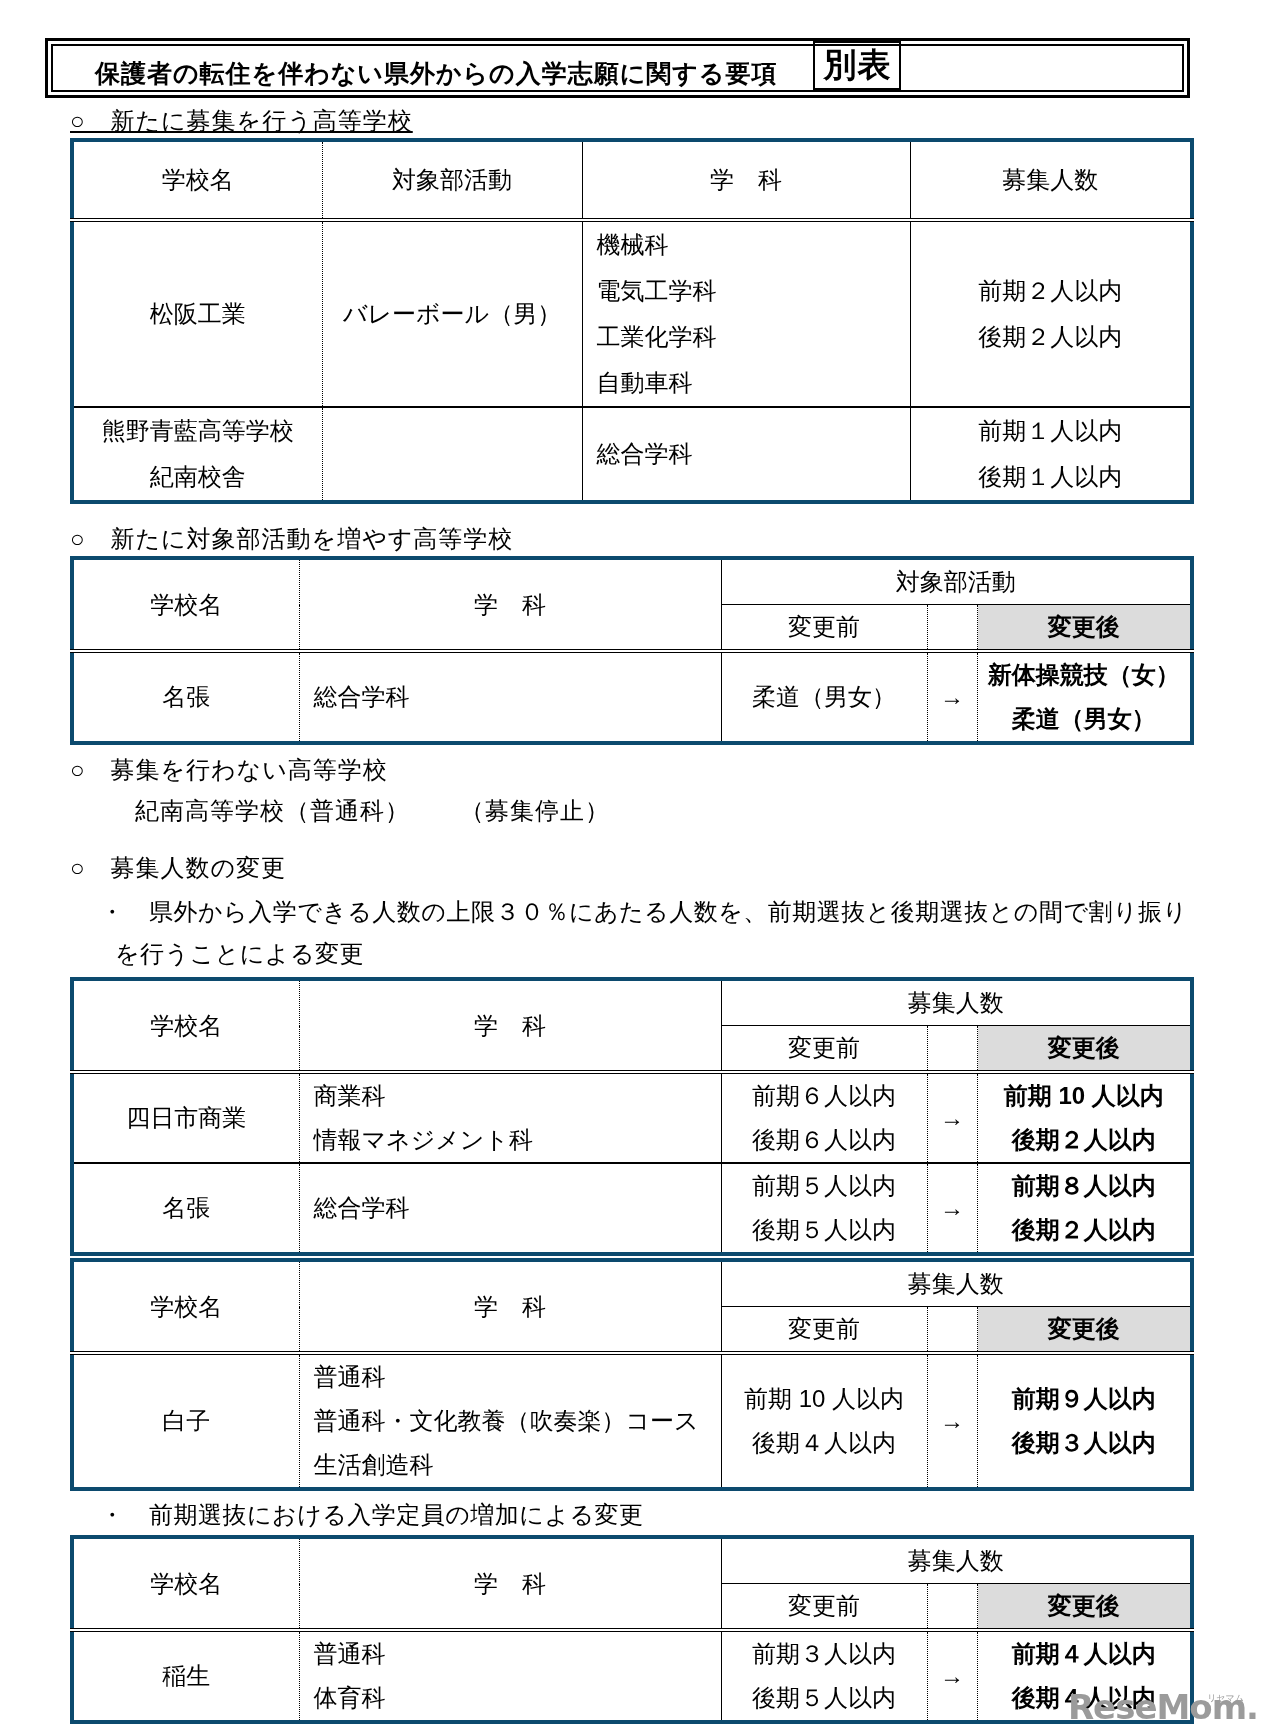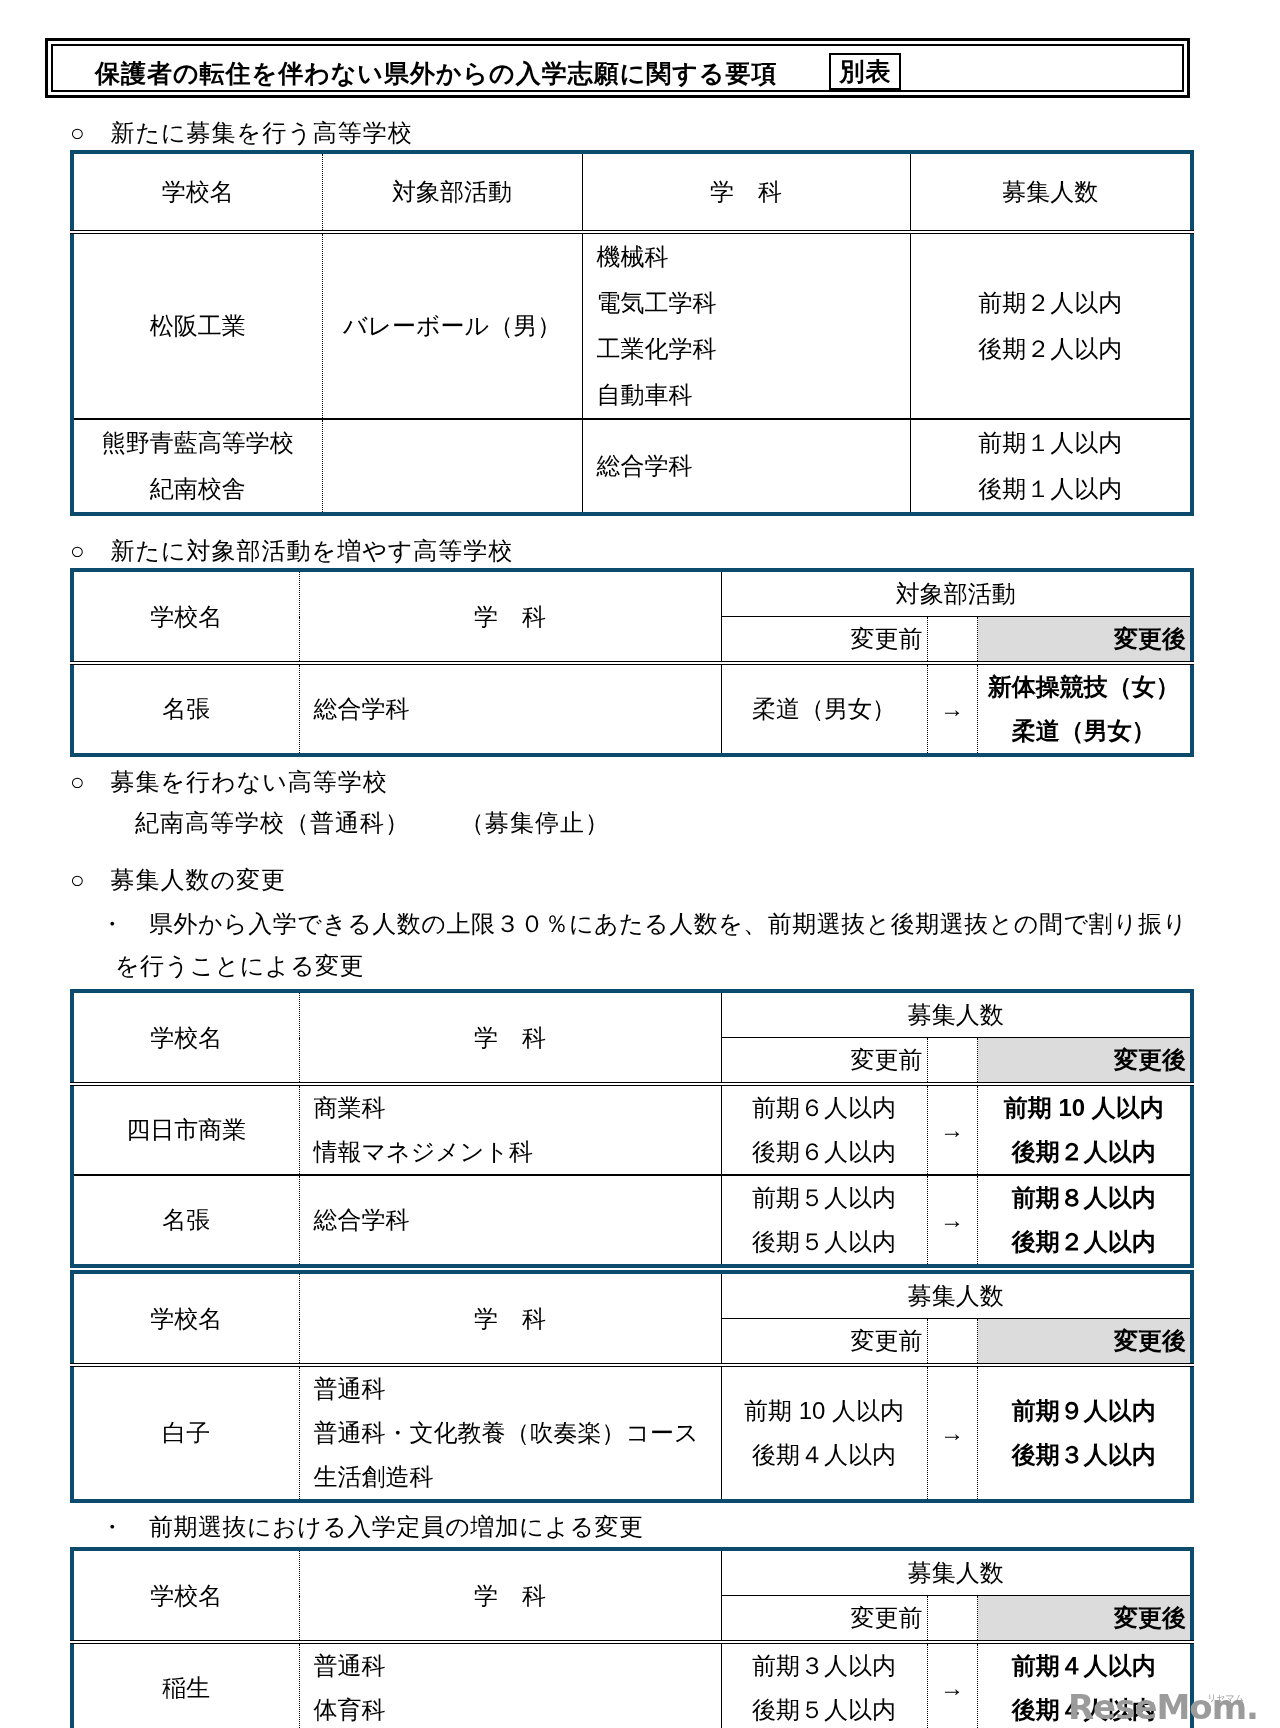--- a/index.html
+++ b/index.html
@@ -15,26 +15,26 @@
   }
   
   .title-box { border:3px solid #000; padding:3px; width:1145px; }
   .title-inner {
     border:2px solid #000; height:48px;
     display:flex; align-items:flex-end; padding-left:42px;
     font-size:25px; font-weight:bold; letter-spacing:1px;
   }
   .badge {
     display:inline-block; border:2px solid #000;
-    padding:0 8px; margin-left:52px; font-weight:bold; font-size:25px;
+    padding:0 8px; margin-left:36px; font-weight:bold; font-size:33px;
   }
   
   .content { padding-left:25px; }
   .sec { font-size:24px; line-height:30px; letter-spacing:1px; }
-  .sec-s1 { margin-top:20px; }
+  .sec-s1 { margin-top:8px;text-decoration:underline; }
   .sec-s2 { margin-top:20px; }
   .sec-s3 { margin-top:10px; }
   .sec-s4 { margin-top:22px; }
   .note  { font-size:24px; margin:6px 0 0 65px; line-height:40px; letter-spacing:1px; }
   .bullet {
     font-size:24px; line-height:42px; letter-spacing:0.5px;
     margin-top:8px; padding-left:45px; text-indent:-15px; width:1120px;
   }
   .bullet.single { line-height:36px; margin-top:6px; }
   
@@ -51,21 +51,21 @@
   td.dept { text-align:left; padding-left:14px; }
   td.bold, th.bold { font-weight:bold; }
   .gray { background:#dcdcdc; }
   
   .bl-dot   { border-left:1px dotted #000; }
   .bl-solid { border-left:1px solid  #000; }
   
   .hdr th { border-bottom:4px double #000; }
   .gh th.h-group { border-bottom:1px solid #000; }
   .gh th[rowspan] { border-bottom:4px double #000; }
-  .gh2 th { border-bottom:4px double #000;text-align:right; }
+  .gh2 th { border-bottom:4px double #000; }
   
   tr.sep td { border-top:2px solid #000; }
   
   .h80  { height:80px; }
   .h44  { height:44px; }
   .h84  { height:84px; }
   .h86  { height:86px; }
   .h92  { height:92px; }
   .h122 { height:122px; }
   .h185 { height:185px; }

